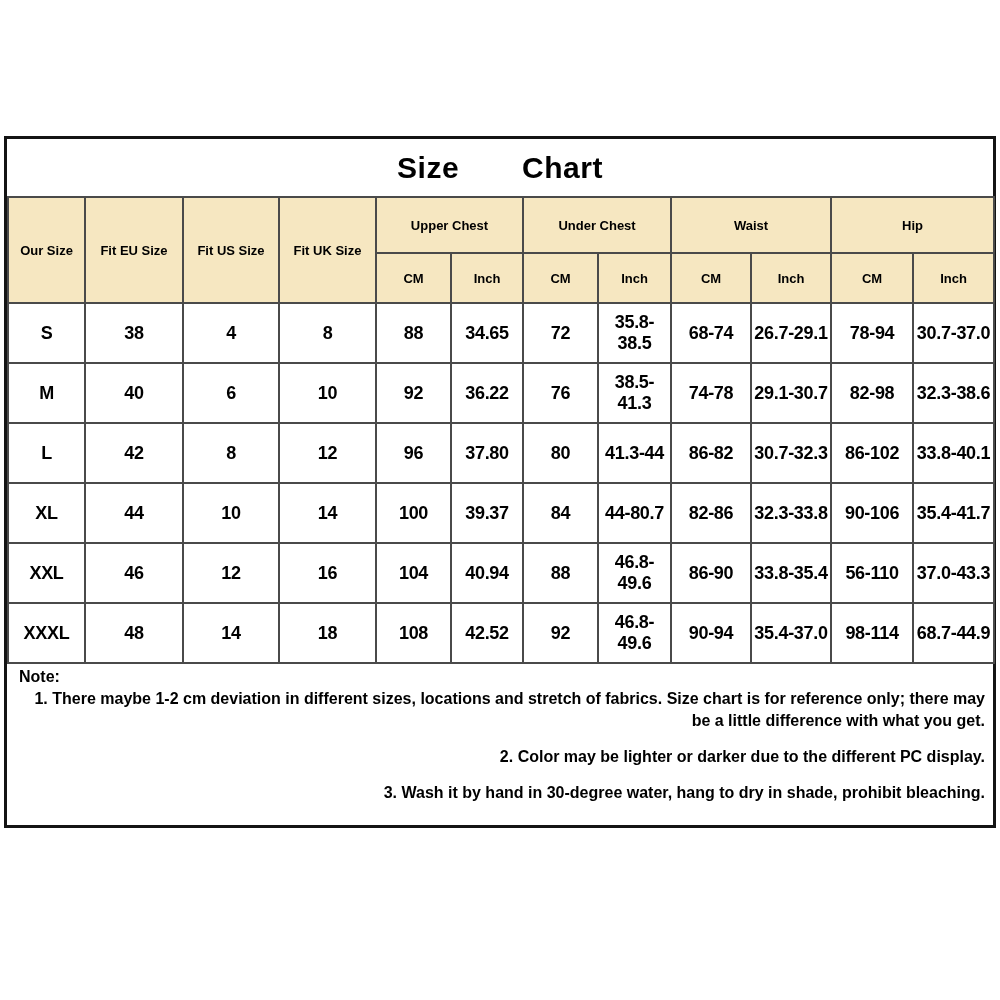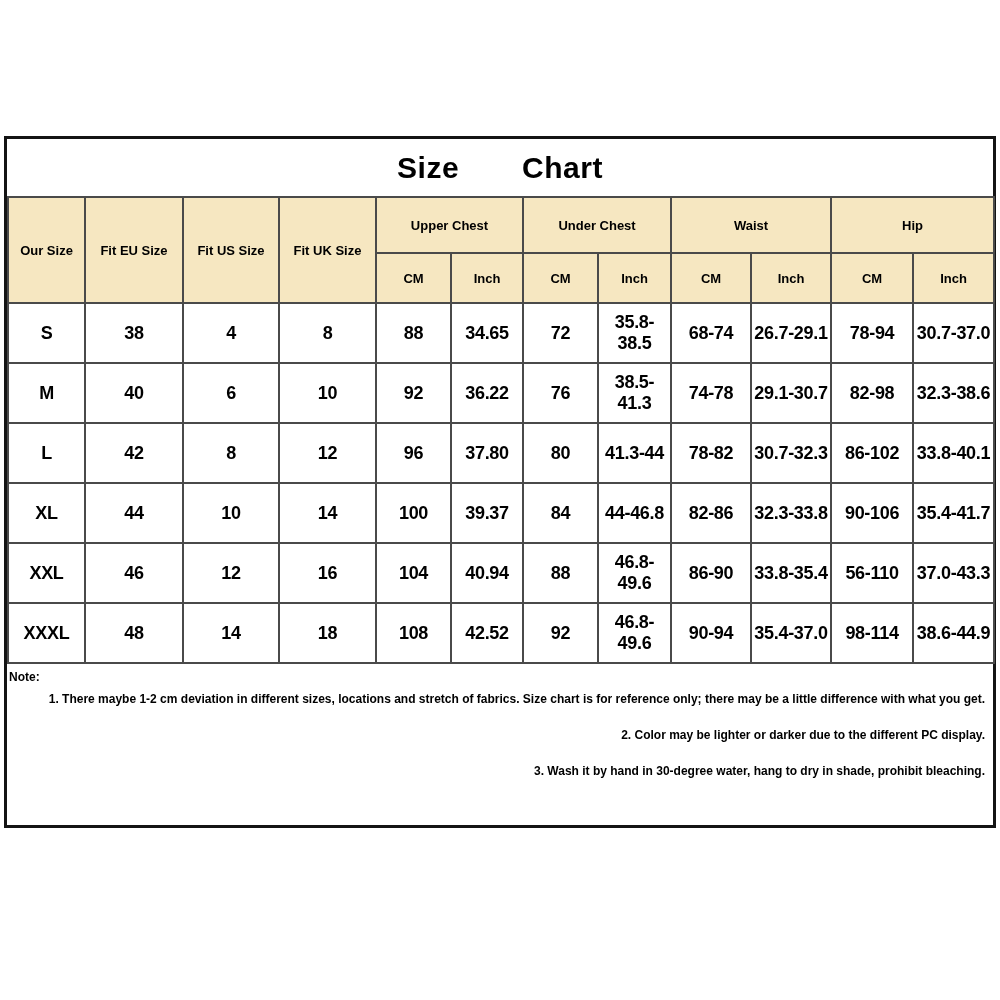--- a/index.html
+++ b/index.html
@@ -58,22 +58,22 @@
   }
   tr.hdr-top{height:56px;}
   tr.hdr-units{height:50px;}
   tbody tr{height:60px;}
   table.size-table td{
     background:#fff;
     font-size:18px;
     letter-spacing:-0.3px;
   }
   .notes{
-    padding:2px 8px 0 2px;
-    font-size:12px;
+    padding:2px 8px 0 12px;
+    font-size:16px;
     line-height:22px;
   }
   .notes .note-item{margin:0 0 0 0;text-align:right;}
   .notes .note-item + .note-item{margin-top:14px;}
 </style>
 </head>
 <body>
 
 <div class="canvas">
   <div class="frame">
@@ -151,34 +151,34 @@
         </tr>
         <tr>
           <td>L</td>
           <td>42</td>
           <td>8</td>
           <td>12</td>
           <td>96</td>
           <td>37.80</td>
           <td>80</td>
           <td>41.3-44</td>
-          <td>78-82</td>
+          <td>86-82</td>
           <td>30.7-32.3</td>
           <td>86-102</td>
           <td>33.8-40.1</td>
         </tr>
         <tr>
           <td>XL</td>
           <td>44</td>
           <td>10</td>
           <td>14</td>
           <td>100</td>
           <td>39.37</td>
           <td>84</td>
-          <td>44-46.8</td>
+          <td>44-80.7</td>
           <td>82-86</td>
           <td>32.3-33.8</td>
           <td>90-106</td>
           <td>35.4-41.7</td>
         </tr>
         <tr>
           <td>XXL</td>
           <td>46</td>
           <td>12</td>
           <td>16</td>
@@ -196,21 +196,21 @@
           <td>48</td>
           <td>14</td>
           <td>18</td>
           <td>108</td>
           <td>42.52</td>
           <td>92</td>
           <td>46.8-49.6</td>
           <td>90-94</td>
           <td>35.4-37.0</td>
           <td>98-114</td>
-          <td>38.6-44.9</td>
+          <td>68.7-44.9</td>
         </tr>
       </tbody>
     </table>
 
     <div class="notes">
       <div class="note-label">Note:</div>
       <p class="note-item">1. There maybe 1-2 cm deviation in different sizes, locations and stretch of fabrics. Size chart is for reference only; there may be a little difference with what you get.</p>
       <p class="note-item">2. Color may be lighter or darker due to the different PC display.</p>
       <p class="note-item">3. Wash it by hand in 30-degree water, hang to dry in shade, prohibit bleaching.</p>
     </div>

